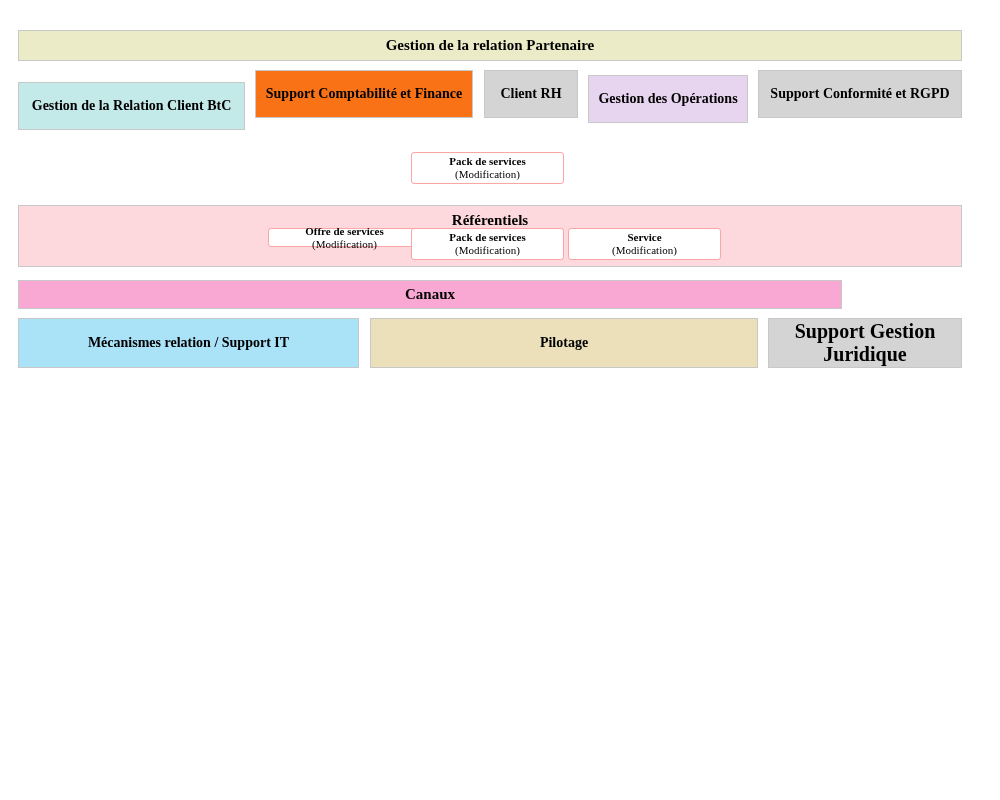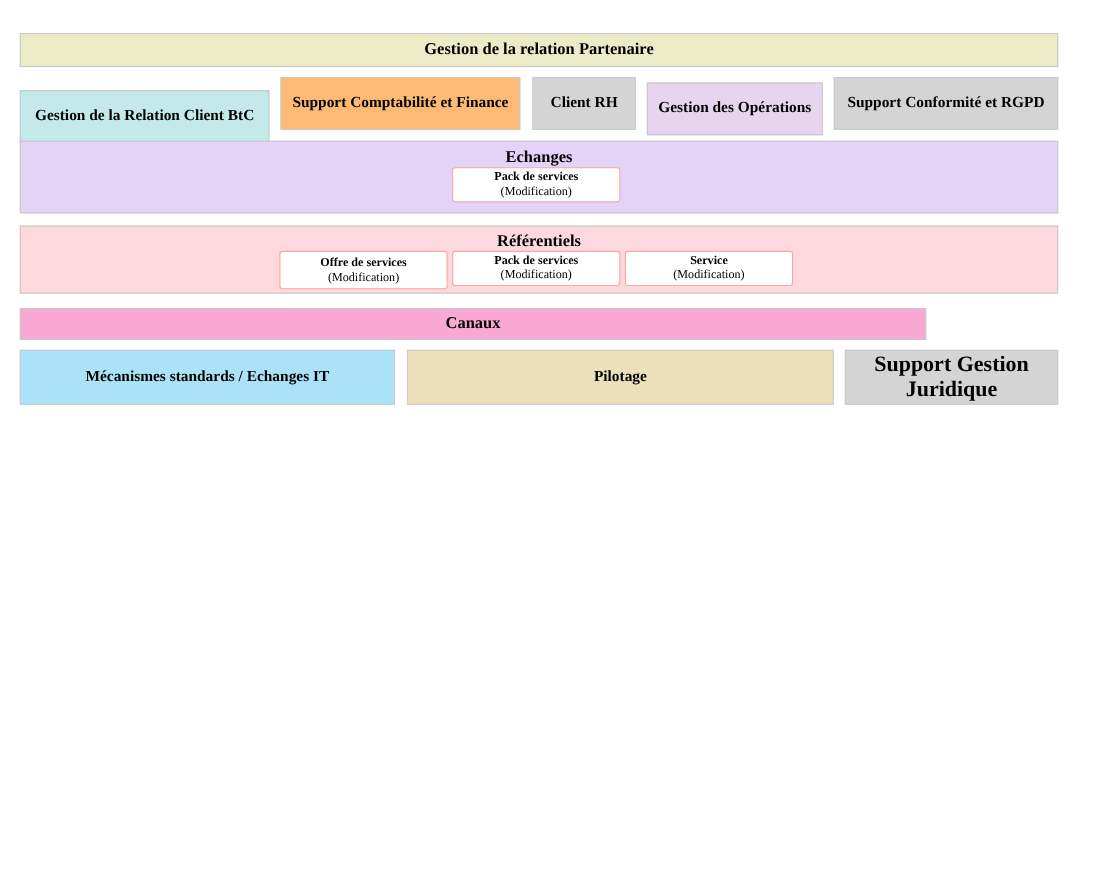--- a/index.html
+++ b/index.html
@@ -78,61 +78,58 @@
 
 <div id="canvas">
     <div style="position: absolute; left: 0px; top: 0px; width: 0px; height: 0px;"></div>
     <div class="band" style="left: 18px; top: 30px; width: 944px; height: 31px; background: rgb(235, 235, 200); border-color: rgb(200, 200, 200); font-size: 15px;">
       <span class="lbl">Gestion de la relation Partenaire</span>
     </div>
     <div style="position: absolute; left: 0px; top: 0px; width: 0px; height: 0px;"></div>
     <div class="band" style="left: 18px; top: 82px; width: 227px; height: 48px; background: rgb(196, 233, 233); border-color: rgb(200, 200, 200); font-size: 14px;">
       <span class="lbl">Gestion de la Relation Client BtC</span>
     </div>
-    <div class="band" style="left: 255px; top: 70px; width: 218px; height: 48px; background: #fdba74; border-color: rgb(200, 200, 200); font-size: 14px;">
+    <div class="band" style="left: 255px; top: 70px; width: 218px; height: 48px; background: #f97316; border-color: rgb(200, 200, 200); font-size: 14px;">
       <span class="lbl">Support Comptabilité et Finance</span>
     </div>
     <div class="band" style="left: 484px; top: 70px; width: 94px; height: 48px; background: rgb(212, 212, 212); border-color: rgb(200, 200, 200); font-size: 14px;">
       <span class="lbl">Client RH</span>
     </div>
     <div class="band" style="left: 588px; top: 75px; width: 160px; height: 48px; background: rgb(231, 212, 239); border-color: rgb(200, 200, 200); font-size: 14px;">
       <span class="lbl">Gestion des Opérations</span>
     </div>
     <div class="band" style="left: 758px; top: 70px; width: 204px; height: 48px; background: rgb(212, 212, 212); border-color: rgb(200, 200, 200); font-size: 14px;">
       <span class="lbl">Support Conformité et RGPD</span>
     </div>
-    <div class="container-band" style="left: 18px; top: 128px; width: 944px; height: 66px; background: rgb(227, 211, 246); border-color: rgb(200, 200, 200);">
-      <div class="band-title" style="font-size: 15px;">Echanges</div>
-    </div>
     <div class="chip" style="left: 411px; top: 152px; width: 153px; height: 32px;">
       <div class="chip-title">Pack de services</div>
       <div class="chip-sub">(Modification)</div>
     </div>
     <div class="container-band" style="left: 18px; top: 205px; width: 944px; height: 62px; background: rgb(253, 217, 221); border-color: rgb(200, 200, 200);">
       <div class="band-title" style="font-size: 15px;">Référentiels</div>
     </div>
-    <div class="chip" style="left: 254px; top: 228px; width: 153px; height: 35px;">
+    <div class="chip" style="left: 268px; top: 228px; width: 153px; height: 19px;">
       <div class="chip-title">Offre de services</div>
       <div class="chip-sub">(Modification)</div>
     </div>
     <div class="chip" style="left: 411px; top: 228px; width: 153px; height: 32px;">
       <div class="chip-title">Pack de services</div>
       <div class="chip-sub">(Modification)</div>
     </div>
     <div class="chip" style="left: 568px; top: 228px; width: 153px; height: 32px;">
       <div class="chip-title">Service</div>
       <div class="chip-sub">(Modification)</div>
     </div>
     <div style="position: absolute; left: 0px; top: 0px; width: 0px; height: 0px;"></div>
     <div class="band" style="left: 18px; top: 280px; width: 824px; height: 29px; background: #f9a8d4; border-color: rgb(200, 200, 200); font-size: 15px; justify-content: center;">
       <span class="lbl">Canaux</span>
     </div>
     <div style="position: absolute; left: 0px; top: 0px; width: 0px; height: 0px;"></div>
     <div class="band" style="left: 18px; top: 318px; width: 341px; height: 50px; background: rgb(170, 226, 248); border-color: rgb(200, 200, 200); font-size: 14px;">
-      <span class="lbl">Mécanismes standards / Echanges IT</span>
+      <span class="lbl">Mécanismes relation / Support IT</span>
     </div>
     <div class="band" style="left: 370px; top: 318px; width: 388px; height: 50px; background: rgb(235, 224, 186); border-color: rgb(200, 200, 200); font-size: 14px;">
       <span class="lbl">Pilotage</span>
     </div>
     <div class="band" style="left: 768px; top: 318px; width: 194px; height: 50px; background: rgb(212, 212, 212); border-color: rgb(200, 200, 200); font-size: 20px;">
       <span class="lbl">Support Gestion Juridique</span>
     </div>
   </div>
 
 </body></html>

